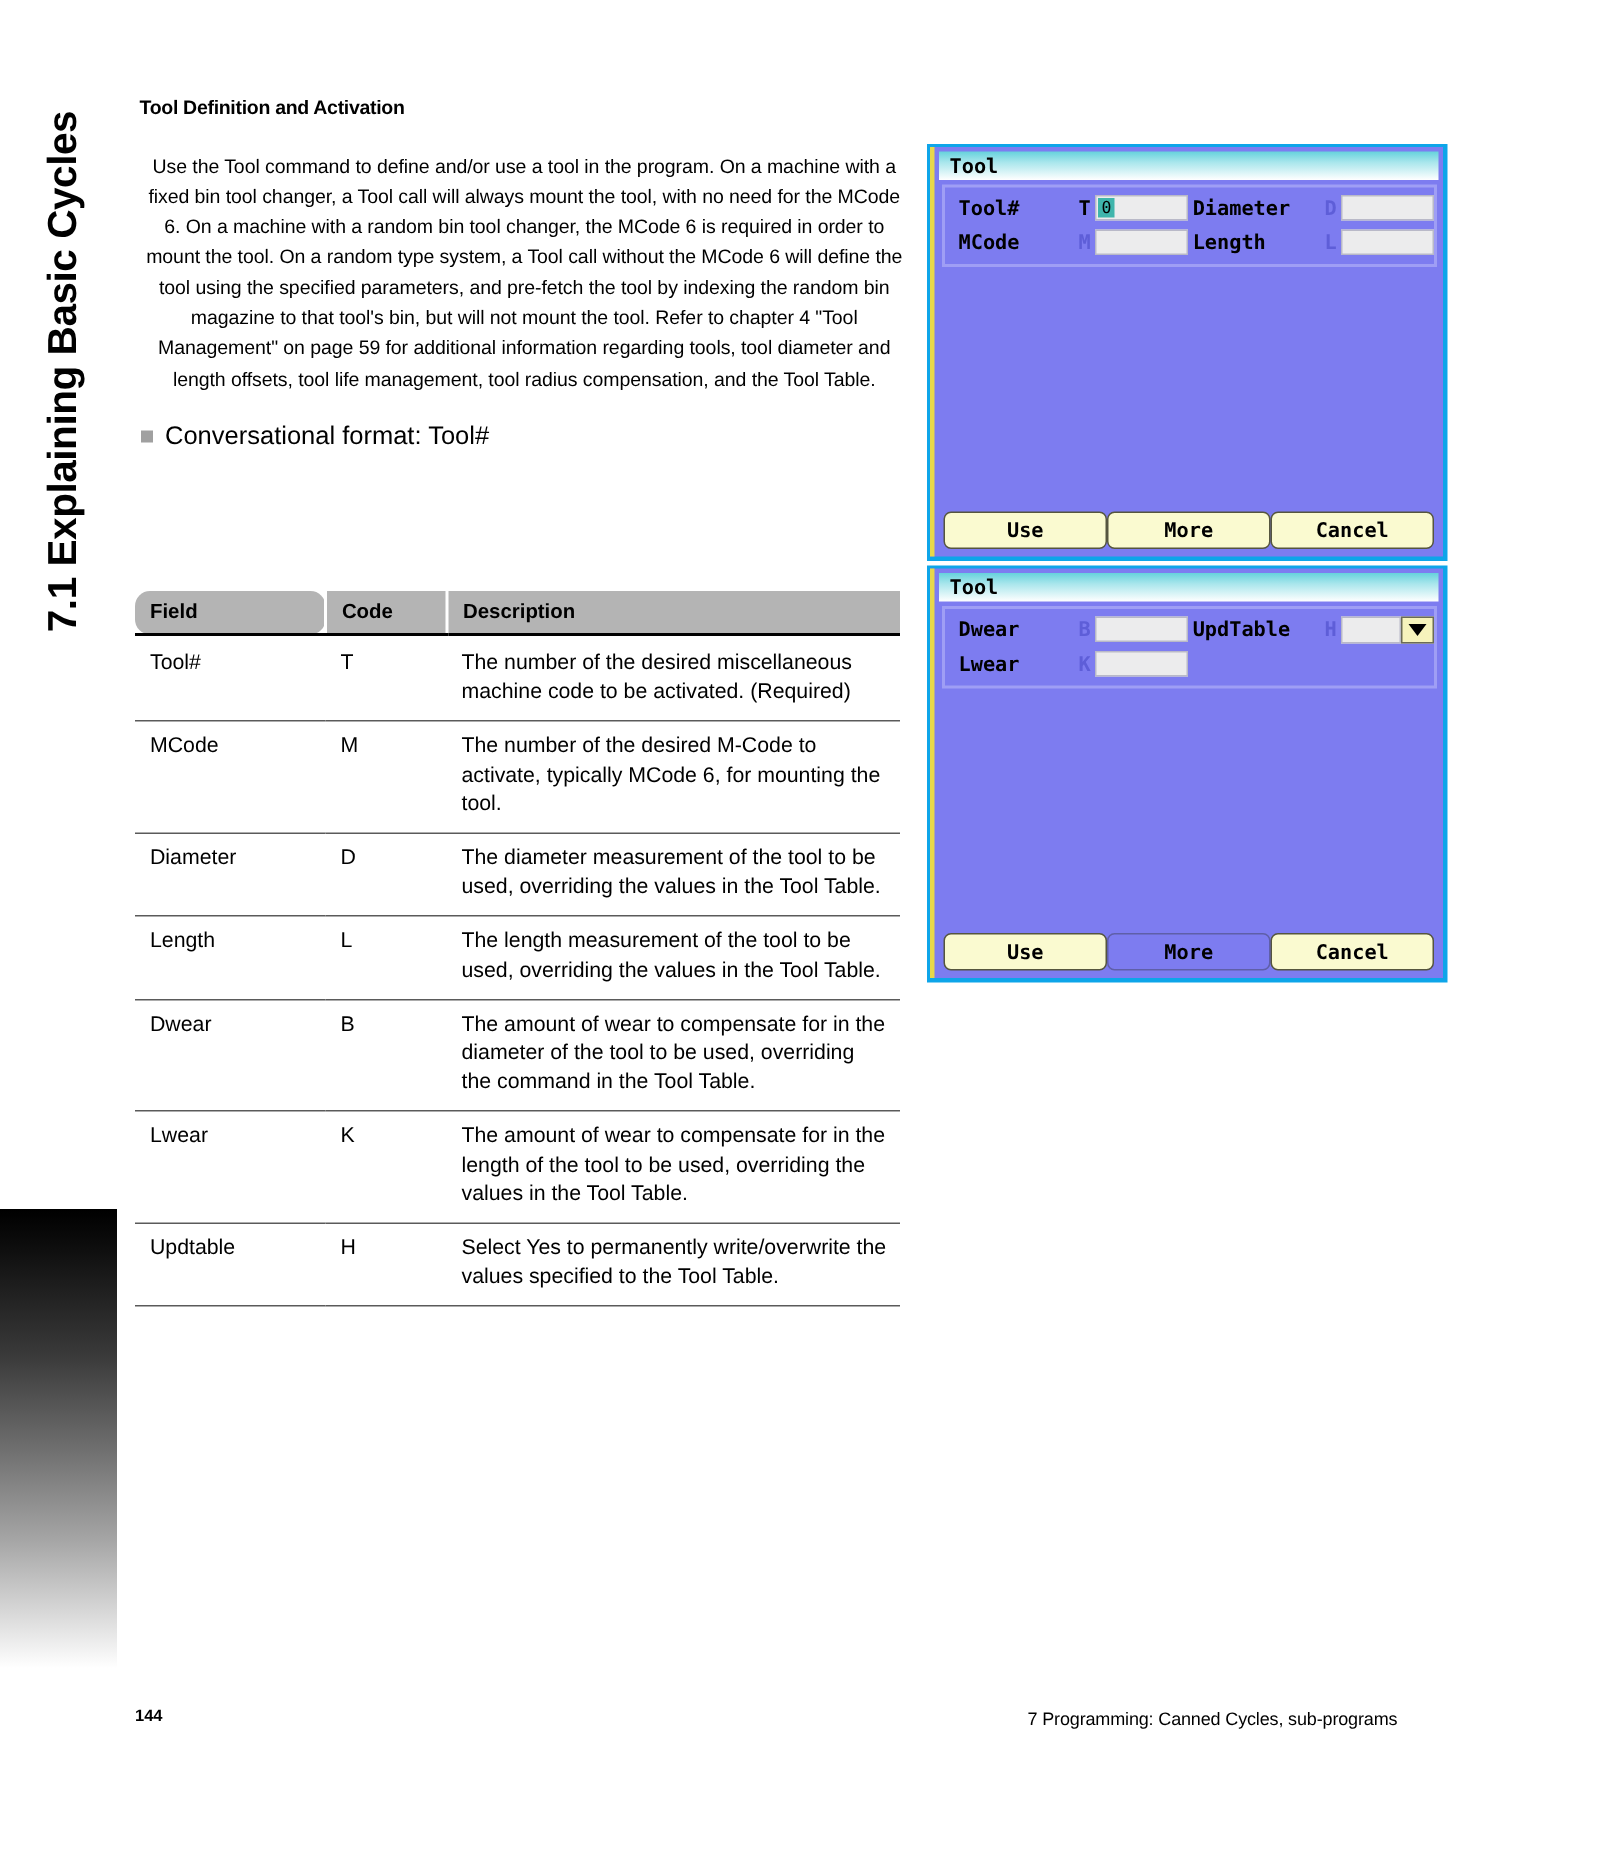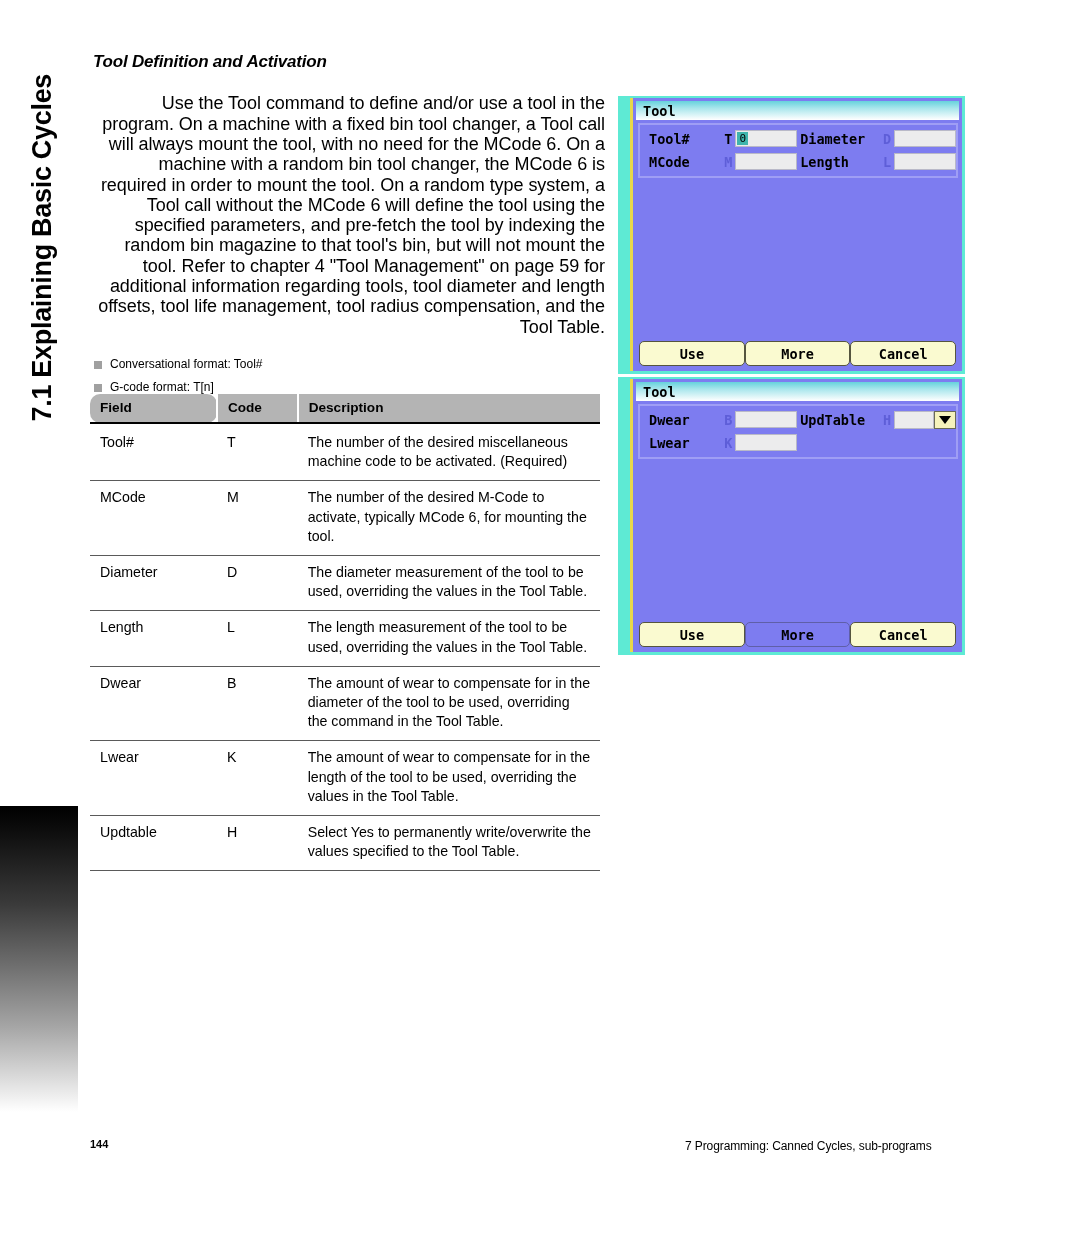--- a/index.html
+++ b/index.html
@@ -40,37 +40,36 @@
     color: #000;
   }
 
   
   .content {
     position: absolute;
     left: 93px; top: 52px;
     width: 512px;
   }
   .page-title {
-    font-size: 17px;
+    font-size: 13px;
     font-weight: bold;
     letter-spacing: -0.2px;
-    margin: 0 0 21px 0;
+    margin: 12px 0 21px 0;
     line-height: 1.2;
-    font-style: italic;
   }
   .body-para {
-    font-size: 18px;
+    font-size: 13px;
     line-height: 20.3px;
     margin: 0 0 17px 1px;
-    text-align: right;
+    text-align: center;
     letter-spacing: -0.05px;
   }
   .bullets { margin: 0; padding: 0; list-style: none; }
   .bullets li {
-    font-size: 12px;
+    font-size: 17px;
     line-height: 21px;
     position: relative;
     padding-left: 17px;
     margin-bottom: 2px;
   }
   .bullets li::before {
     content: "";
     position: absolute;
     left: 1px; top: 7px;
     width: 8px; height: 8px;
@@ -103,22 +102,22 @@
     line-height: 19.2px;
   }
   .field-table tbody tr:first-child td { padding-top: 9px; }
   .col-field { width: 110px; border-radius: 10px; }
   .col-code  { width: 70px; }
   .col-desc  { width: 262px; }
 
   
   .shot {
     position: absolute;
-    background: #5eead4;
-    padding: 2px 3px 3px 12px;
+    background: #0ea5e9;
+    padding: 2px 3px 3px 2px;
   }
   .shot-inner {
     position: relative;
     height: 100%;
     background: #7d7cf0;
     border-left: 3px solid #e8d84a;
     display: flex;
     flex-direction: column;
   }
   .titlebar {
@@ -245,21 +244,20 @@
 
 <div class="edge-tab"></div>
 
 <div class="side-title">7.1 Explaining Basic Cycles</div>
 
 <div class="content">
   <h1 class="page-title">Tool Definition and Activation</h1>
   <p class="body-para">Use the Tool command to define and/or use a tool in the program. On a machine with a fixed bin tool changer, a Tool call will always mount the tool, with no need for the MCode 6. On a machine with a random bin tool changer, the MCode 6 is required in order to mount the tool. On a random type system, a Tool call without the MCode 6 will define the tool using the specified parameters, and pre-fetch the tool by indexing the random bin magazine to that tool's bin, but will not mount the tool. Refer to chapter 4 "Tool Management" on page 59 for additional information regarding tools, tool diameter and length offsets, tool life management, tool radius compensation, and the Tool Table.</p>
   <ul class="bullets">
     <li>Conversational format: Tool#</li>
-    <li>G-code format: T[n]</li>
   </ul>
 </div>
 
 <table class="field-table">
   <thead>
     <tr>
       <th class="col-field">Field</th>
       <th class="col-code">Code</th>
       <th class="col-desc">Description</th>
     </tr>

